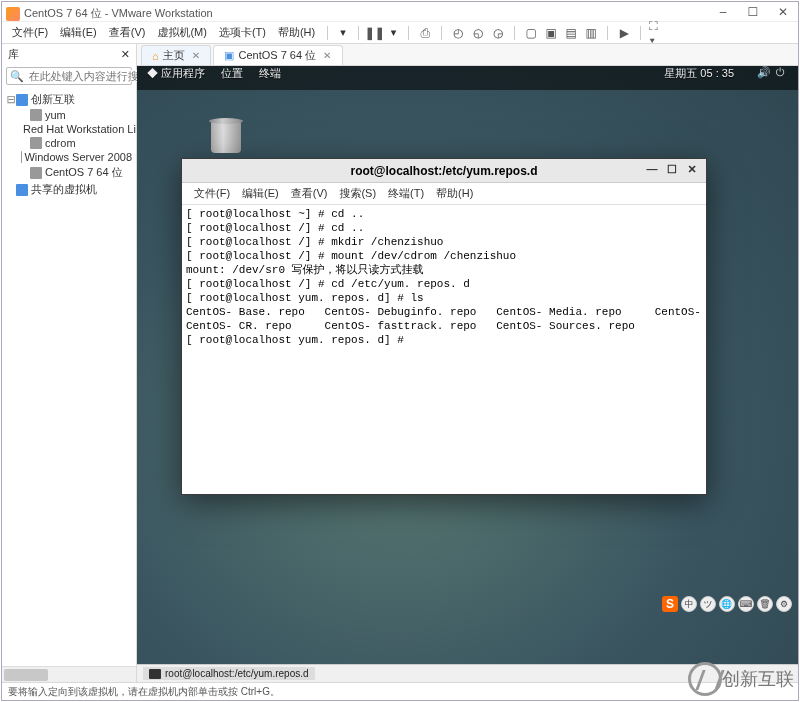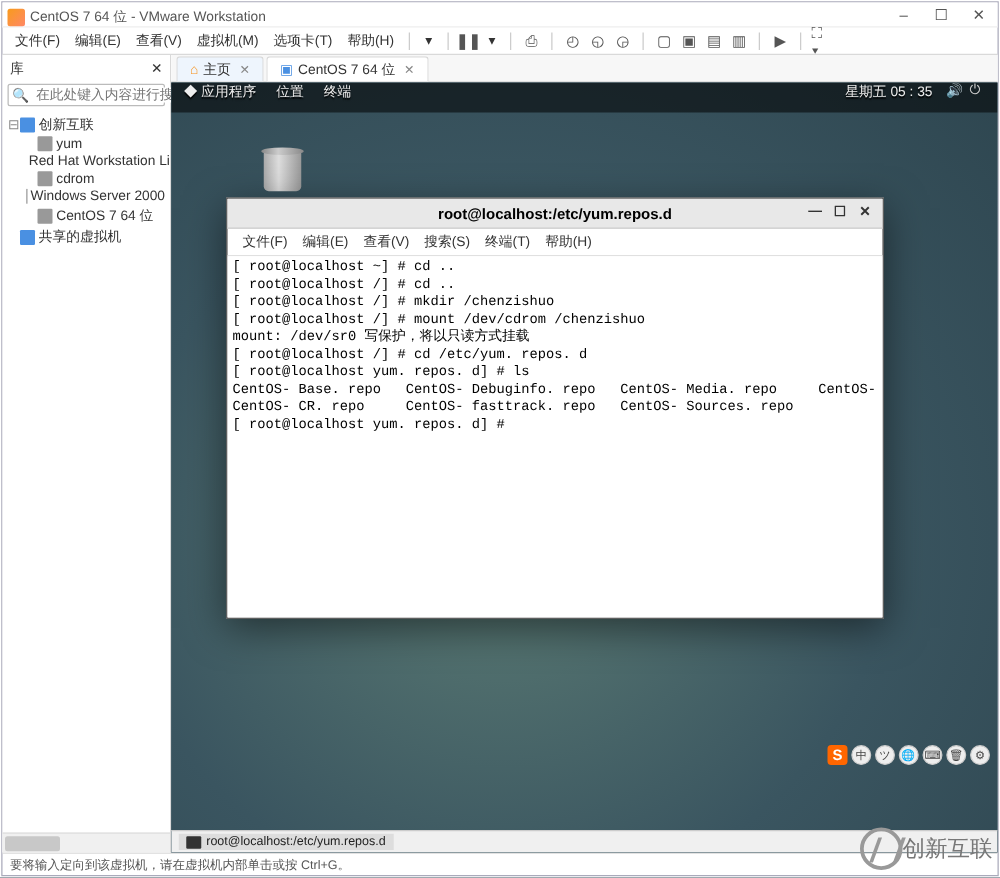--- a/index.html
+++ b/index.html
@@ -39,21 +39,21 @@
   .tabstrip { height:22px; display:flex; align-items:flex-end; border-bottom:1px solid #d9d9d9; background:#f7f7f7; padding-left:4px; gap:2px; }
   .tab { height:20px; padding:0 10px; display:flex; align-items:center; gap:4px; font-size:11px; color:#333; border:1px solid #d9d9d9; border-bottom:none; background:#fff; border-radius:3px 3px 0 0;}
   .tab .ic-home { color:#f7931e; font-size:11px; }
   .tab .tab-close { color:#888; margin-left:3px; font-size:10px; }
   .tab.inactive { background:#eef5fd; }
   
   .guest-desktop { flex:1; background:#3a5560; position:relative; overflow:hidden; background-image: radial-gradient(ellipse at 40% 60%, #5a7a73 0%, #3a5560 55%, #2e4650 100%); }
   .gnome-top { height:24px; background: rgba(0,0,0,0.55); display:flex; align-items:flex-start; color:#ddd; font-size:11px; padding:0 10px; }
   .gnome-top .menuitem { color:#eee; text-shadow:0 1px 1px #000; margin-right:16px; }
   .gnome-top .spacer { flex:1; }
-  .gnome-top .clock { color:#eee; text-shadow:0 1px 1px #000; margin-right:10px;}
+  .gnome-top .clock { color:#eee; text-shadow:0 1px 1px #000; margin-right:22px;}
   .gnome-top .sys-icon { width:16px; text-align:center; color:#ccc; }
 
   .trash-cup { position:absolute; left:72px; top:50px; width:34px; height:38px; }
   .trash-cup .body { width:30px; height:32px; margin:5px auto 0; background:linear-gradient(90deg,#aaa,#ddd 40%,#999); border-radius:2px 2px 4px 4px; }
   .trash-cup .rim { position:absolute; top:2px; left:0; width:34px; height:6px; background:linear-gradient(90deg,#888,#ccc 40%,#888); border-radius:50%; }
 
   
   .term-window { position:absolute; left:44px; top:92px; width:526px; height:337px; background:#fff; border:1px solid #3a3a3a; box-shadow:0 8px 30px rgba(0,0,0,0.5); display:flex; flex-direction:column; }
   .term-title { height:24px; background:#e8e8e8; display:flex; align-items:center; justify-content:center; border-bottom:1px solid #ccc; font-size:12px; font-weight: bold; position:relative; }
   .term-title .btns { position:absolute; right:4px; top:2px; display:flex; }
@@ -149,21 +149,21 @@
             <span>Red Hat Workstation Lin</span>
           </div>
         <div class="node vm indent1">
             <span class="tw"></span>
             <span class="ic"></span>
             <span>cdrom</span>
           </div>
         <div class="node vm indent1">
             <span class="tw"></span>
             <span class="ic"></span>
-            <span>Windows Server 2000</span>
+            <span>Windows Server 2008</span>
           </div>
         <div class="node vm indent1">
             <span class="tw"></span>
             <span class="ic"></span>
             <span>CentOS 7 64 位</span>
           </div>
         <div class="node">
             <span class="tw"></span>
             <span class="ic"></span>
             <span>共享的虚拟机</span>

